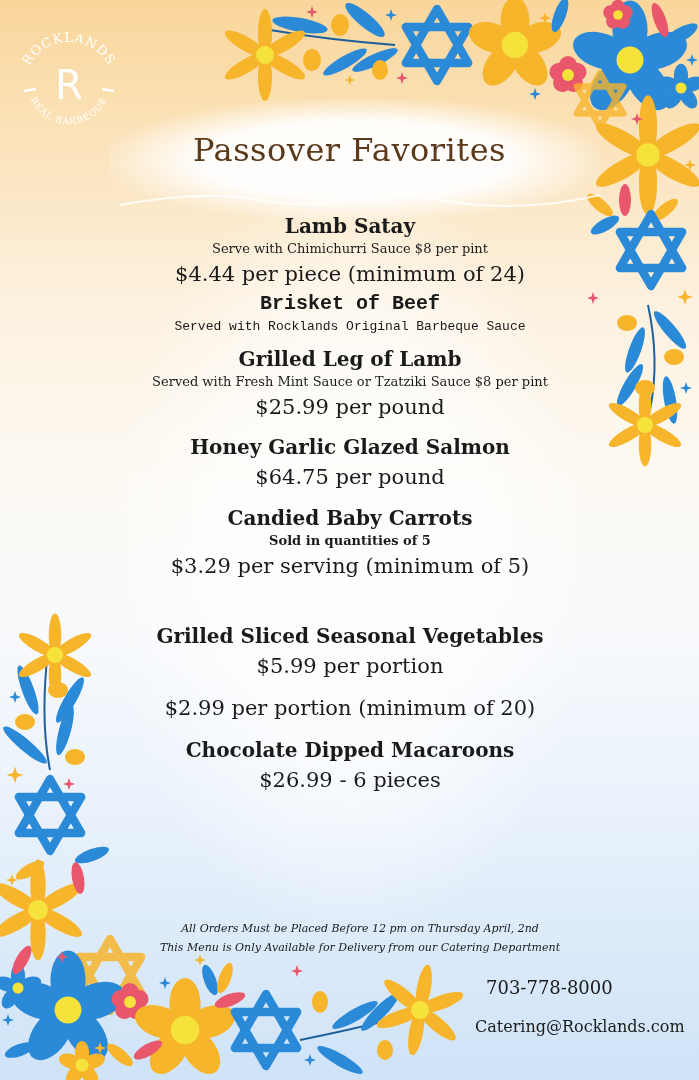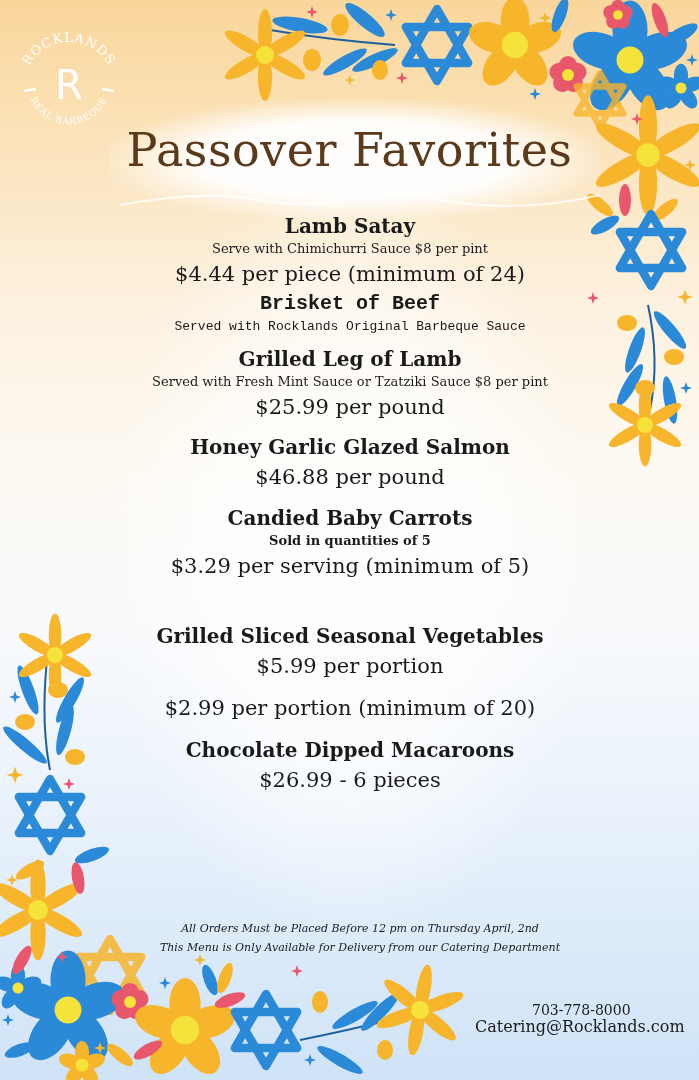--- a/index.html
+++ b/index.html
@@ -7,30 +7,30 @@
     font-family: "DejaVu Serif", "Liberation Serif", serif; }
   .page { position:absolute; inset:0; width:699px; height:1080px; overflow:hidden;
     background: linear-gradient(180deg, #f9d69b 0%, #fbe2b8 12%, #fcf1df 28%, #fdfaf4 45%, #f7f9fc 60%, #e6f0fb 78%, #cfe3f7 100%); }
   .glow { position:absolute; left:110px; top:100px; width:490px; height:120px; border-radius:40px;
     background: radial-gradient(ellipse at center, rgba(255,255,255,0.95) 45%, rgba(255,255,255,0) 75%); }
   .center-glow { position:absolute; left:120px; top:200px; width:460px; height:720px;
     background: radial-gradient(ellipse at center, rgba(255,255,255,0.7) 40%, rgba(255,255,255,0) 75%); }
   .deco { position:absolute; left:0; top:0; }
   .logo { position:absolute; left:10px; top:25px; width:118px; height:110px; }
   .title { position:absolute; left:0; width:699px; top:118px; text-align:center;
-    font-size:46px; color:#5a3a1a; letter-spacing:0.5px; line-height:64px; }
+    font-size:32px; color:#5a3a1a; letter-spacing:0.5px; line-height:64px; }
   .menu { position:absolute; left:100px; width:500px; top:212px; text-align:center; color:#1a1a1a; }
   .item { margin:0; }
   .item-name { font-weight:bold; font-size:20px; line-height:28px; display:block; }
   .item-desc { font-size:13px; line-height:18px; display:block; }
   .item-desc.bold { font-weight:bold; }
   .item-price { font-size:21px; line-height:32px; display:block; }
   .footer { position:absolute; left:0; width:720px; top:919px; text-align:center;
     font-style:italic; font-size:11px; line-height:19px; color:#1a1a1a; }
-  .phone { position:absolute; left:532px; top:977px; font-size:14px; color:#1a1a1a;margin-top:25px; }
+  .phone { position:absolute; left:486px; top:977px; font-size:18px; color:#1a1a1a; }
   .email { position:absolute; left:475px; top:1017px; font-size:16px; color:#1a1a1a; }
 </style>
 </head>
 <body>
 
 <div class="page">
   <div class="glow"></div>
   <div class="center-glow"></div>
 
   <svg class="deco" width="699" height="1080" viewBox="0 0 699 1080">
@@ -266,21 +266,21 @@
       <span class="item-name">Brisket of Beef</span>
       <span class="item-desc">Served with Rocklands Original Barbeque Sauce</span>
     </div>
     <div class="item" style="margin-bottom:10px;">
       <span class="item-name">Grilled Leg of Lamb</span>
       <span class="item-desc">Served with Fresh Mint Sauce or Tzatziki Sauce $8 per pint</span>
       <span class="item-price">$25.99 per pound</span>
     </div>
     <div class="item" style="margin-bottom:11px;">
       <span class="item-name">Honey Garlic Glazed Salmon</span>
-      <span class="item-price">$46.88 per pound</span>
+      <span class="item-price">$64.75 per pound</span>
     </div>
     <div class="item" style="margin-bottom:9px;">
       <span class="item-name">Candied Baby Carrots</span>
       <span class="item-desc bold">Sold in quantities of 5</span>
       <span class="item-price">$3.29 per serving (minimum of 5)</span>
     </div>
     <div class="item" style="margin-bottom:10px;margin-top:40px;">
       <span class="item-name">Grilled Sliced Seasonal Vegetables</span>
       <span class="item-price">$5.99 per portion</span>
     </div>

